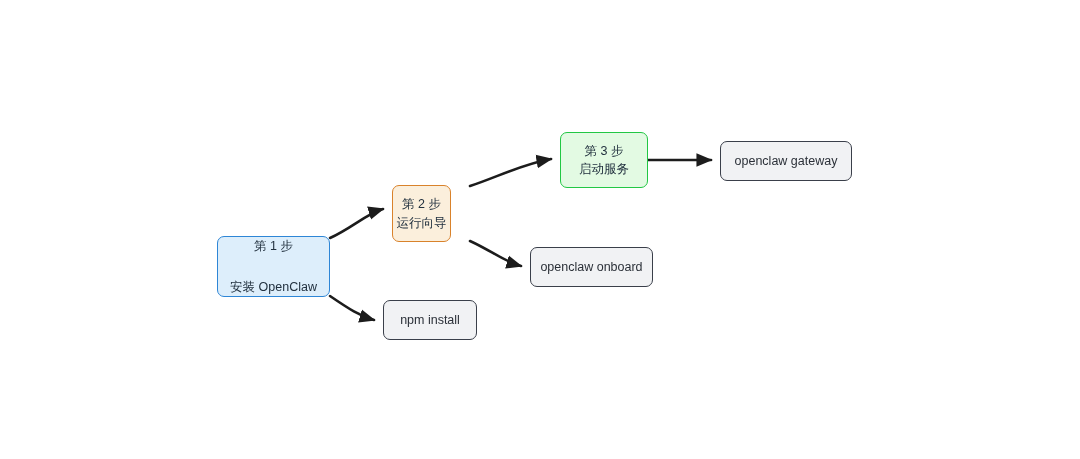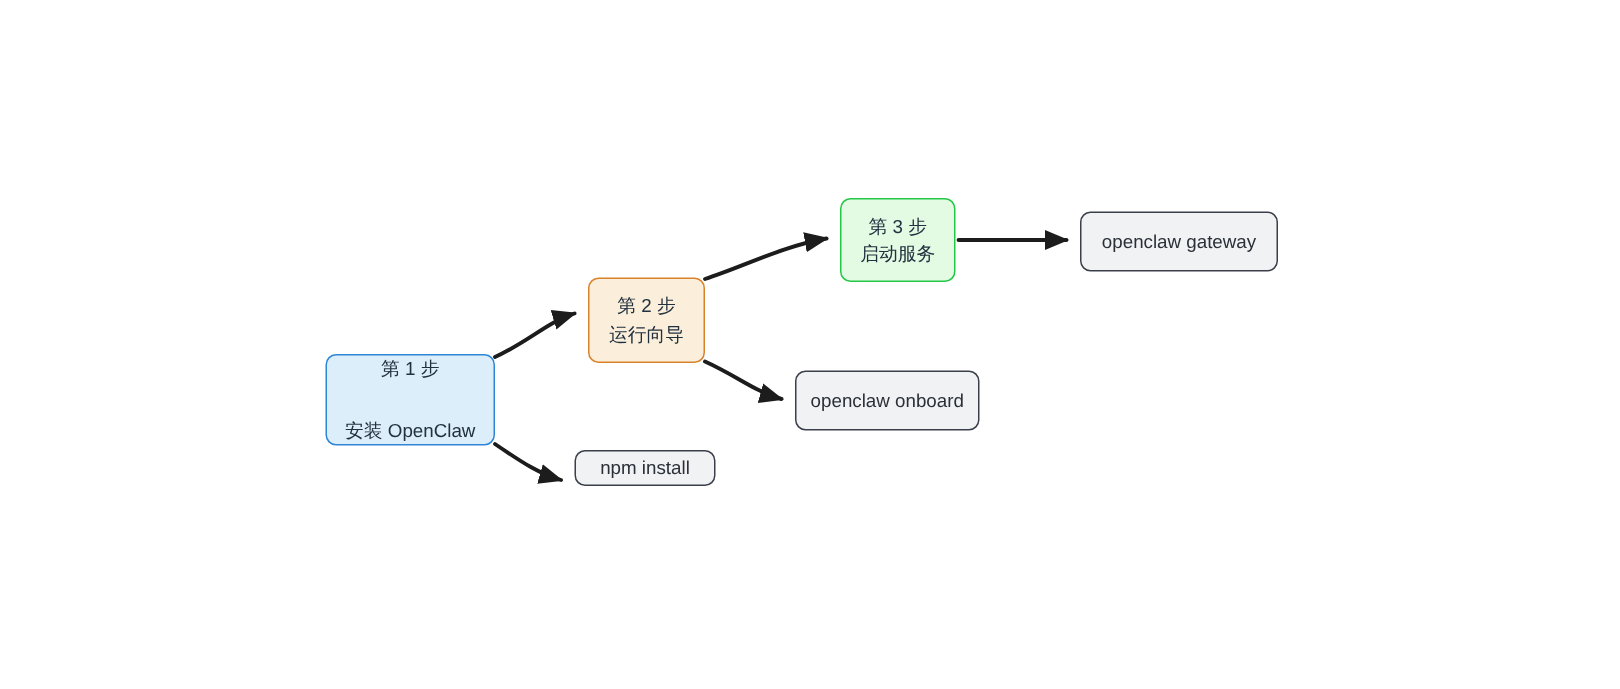--- a/index.html
+++ b/index.html
@@ -51,32 +51,32 @@
     background: #ddeefb;
     border: 1.6px solid #2e86d6;
     color: #22313f;
     font-size: 12.5px;
     justify-content: space-between;
   }
   
   .node-step2 {
     left: 392px;
     top: 185px;
-    width: 78px;
+    width: 59px;
     height: 57px;
     background: #fbefdc;
     border: 1.6px solid #d9822b;
     color: #22313f;
     font-size: 12.5px;
   }
   
   .node-step3 {
     left: 560px;
     top: 132px;
-    width: 77px;
+    width: 88px;
     height: 56px;
     background: #e3fae3;
     border: 1.6px solid #22c744;
     color: #22313f;
     font-size: 12.5px;
   }
   
   .node-cmd {
     background: #f1f2f4;
     border: 1.6px solid #3a3f4a;
@@ -93,21 +93,21 @@
   .node-onboard {
     left: 530px;
     top: 247px;
     width: 123px;
     height: 40px;
   }
   .node-npm {
     left: 383px;
     top: 300px;
     width: 94px;
-    height: 24px;
+    height: 40px;
   }
 </style>
 </head>
 <body>
 
 <div id="canvas">
 
   <svg id="edges" viewBox="0 0 1080 459" xmlns="http://www.w3.org/2000/svg">
     <defs>
       <marker id="arrowhead" markerWidth="7" markerHeight="7" refX="5.6" refY="3" orient="auto" markerUnits="strokeWidth">

